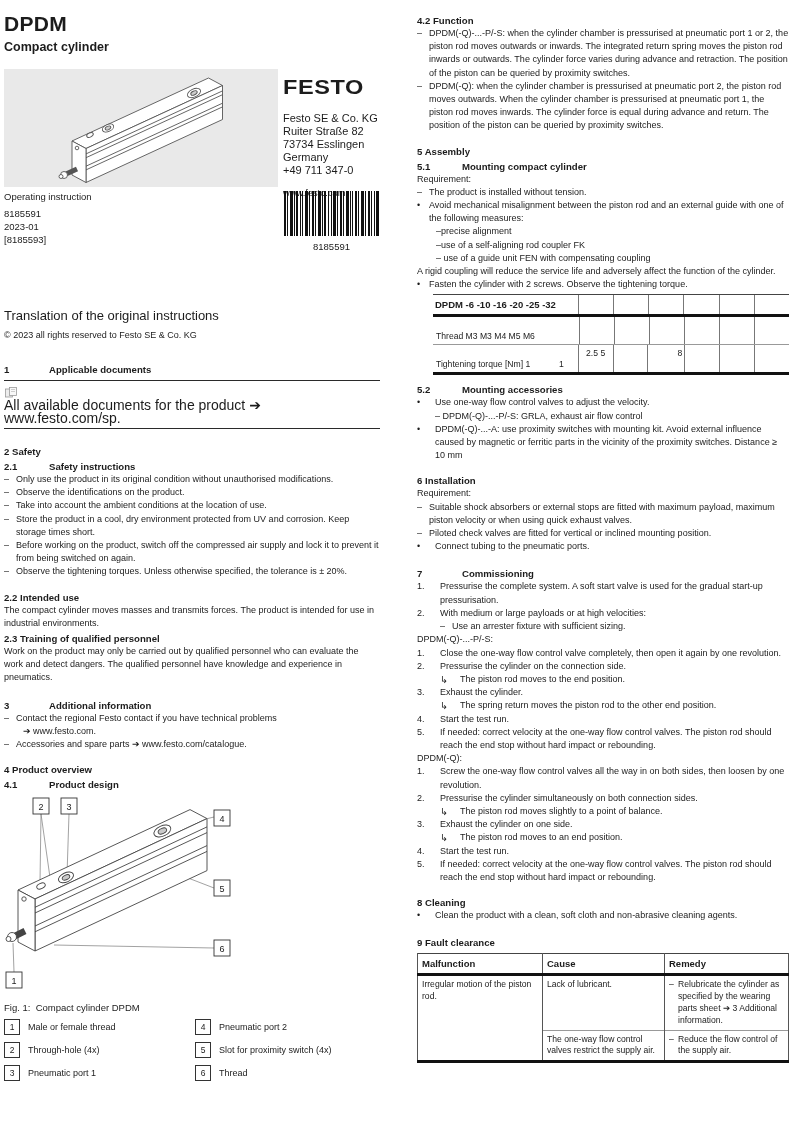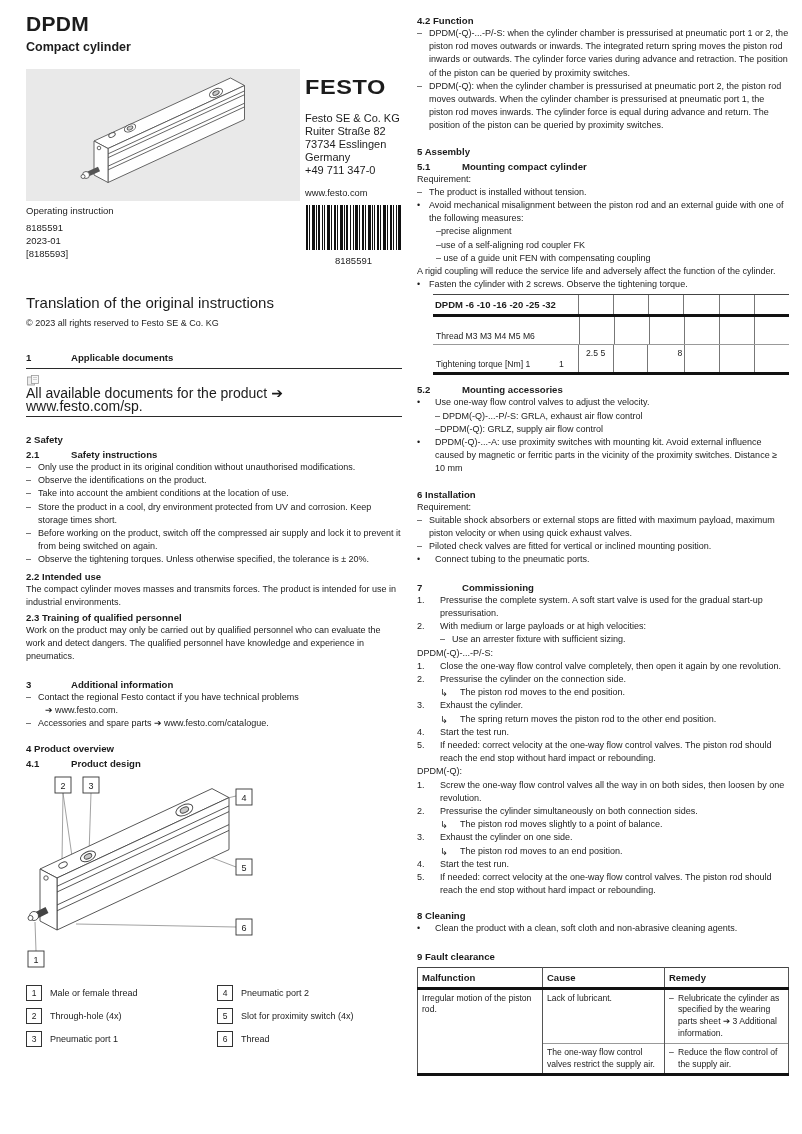--- a/index.html
+++ b/index.html
@@ -1,61 +1,61 @@
 <!DOCTYPE html>
 <html><head>
 <meta charset="utf-8">
 <style>
   html,body{margin:0;padding:0;background:#fff;}
   .page{position:relative;width:802px;height:1134px;background:#fff;overflow:hidden;
         font-family:"Liberation Sans",sans-serif;color:#1c1c1c;}
-  .col-left{position:absolute;left:26px;top:12px;width:376px;}
+  .col-left{position:absolute;left:4px;top:12px;width:376px;}
   .col-right{position:absolute;left:417px;top:14px;width:372px;}
 
   .h1{font-size:21px;font-weight:bold;line-height:24px;letter-spacing:.3px;}
   .h2{font-size:12.5px;font-weight:bold;margin-top:4px;}
 
   .sec{font-size:9.6px;font-weight:bold;line-height:13px;}
   .sec .num{display:inline-block;width:45px;}
 
   .body,.li{font-size:9px;line-height:13.2px;}
   .li{display:flex;}
   .li .m{flex:0 0 12px;}
   .li.blt .m{flex:0 0 18px;}
   .li.numd .m{flex:0 0 23px;}
   .li .t{flex:1;}
   .li.res{margin-left:23px;}
   .li.res .m{flex:0 0 20px;font-size:9.5px;}
   .li.sub{margin-left:23px;}
   .ind1{margin-left:19px;font-size:9px;line-height:13.2px;}
 
   
-  .hero{display:flex;height:132px;margin-top:15px;}
+  .hero{display:flex;height:118px;margin-top:15px;}
   .heroimg{width:274px;background:#e9e9e9;}
   .herobrand{flex:1;padding:6px 0 0 5px;}
   .festo{font-size:21px;font-weight:bold;letter-spacing:.5px;transform:scaleX(1.12);transform-origin:left;}
   .addr{margin-top:13px;font-size:11px;line-height:13px;}
   .site{margin-top:11px;font-size:9.3px;}
 
   .metarow{display:flex;justify-content:space-between;margin-top:4px;}
   .mtype{font-size:9.5px;}
   .mnums{margin-top:5px;font-size:9.5px;line-height:13px;}
   .bc{width:97px;text-align:center;}
   .bcnum{font-size:9.5px;margin-top:1px;}
 
-  .p-translation{margin-top:28px;font-size:15px;}
+  .p-translation{margin-top:56px;font-size:13px;}
   .p-copyright{margin-top:7px;font-size:9px;}
 
   .s1head{margin-top:23px;}
   .s1box{margin-top:4px;}
   .rule{border-top:1px solid #2a2a2a;}
   .s1icon{padding:3px 0 1px 1px;height:12px;}
   .s1line{font-size:14px;line-height:13px;padding:2px 0 3px 0;}
 
-  .mt2{margin-top:2px}.mt3{margin-top:3px}.mt8{margin-top:8px}
+  .mt2{margin-top:2px}.mt3{margin-top:12px}.mt8{margin-top:8px}
   .mt12{margin-top:12px}.mt14{margin-top:14px}.mt16{margin-top:16px}
 
   
   .figwrap{margin-top:5px;}
   .figcap{font-size:9.5px;margin-top:2px;}
   .legend{display:grid;grid-template-columns:1fr 1fr;row-gap:7px;column-gap:6px;margin-top:6px;}
   .leg{display:flex;align-items:center;gap:8px;font-size:9px;}
   .legbox{flex:0 0 14px;width:14px;height:14px;border:1px solid #333;display:flex;
           align-items:center;justify-content:center;font-size:8.5px;}
 
@@ -292,20 +292,24 @@
         </g>
         <g font-size="9" fill="#1c1c1c" text-anchor="middle" font-family="Liberation Sans, sans-serif">
           <text x="10" y="187.5">1</text>
           <text x="37" y="13.5">2</text>
           <text x="65" y="13.5">3</text>
           <text x="218" y="25.5">4</text>
           <text x="218" y="95.5">5</text>
           <text x="218" y="155.5">6</text>
         </g>
       </svg>
+      <div class="figcap">
+        <span>Fig. 1:</span>&nbsp;
+        <span>Compact cylinder DPDM</span>
+      </div>
       <div class="legend">
         <div class="leg">
             <span class="legbox">1</span>
             <span>Male or female thread</span>
           </div>
         <div class="leg">
             <span class="legbox">4</span>
             <span>Pneumatic port 2</span>
           </div>
         <div class="leg">
@@ -396,21 +400,20 @@
     </div>
 
     <div class="sec mt8">
       <span class="num">5.2</span><span>Mounting accessories</span>
     </div>
     <div class="li blt">
         <span class="m">•</span>
         <span class="t">Use one-way flow control valves to adjust the velocity.</span>
       </div>
     <div class="ind1" style="margin-left:18px">– DPDM(-Q)-...-P/-S: GRLA, exhaust air flow control</div>
-    <div class="ind1" style="margin-left:18px">–DPDM(-Q): GRLZ, supply air flow control</div>
     <div class="li blt">
         <span class="m">•</span>
         <span class="t">DPDM(-Q)-...-A: use proximity switches with mounting kit. Avoid external influence caused by magnetic or ferritic parts in the vicinity of the proximity switches. Distance ≥ 10 mm</span>
       </div>
 
     <div class="sec mt12">6 Installation</div>
     <div class="body">Requirement:</div>
     <div class="li">
         <span class="m">–</span>
         <span class="t">Suitable shock absorbers or external stops are fitted with maximum payload, maximum piston velocity or when using quick exhaust valves.</span>

